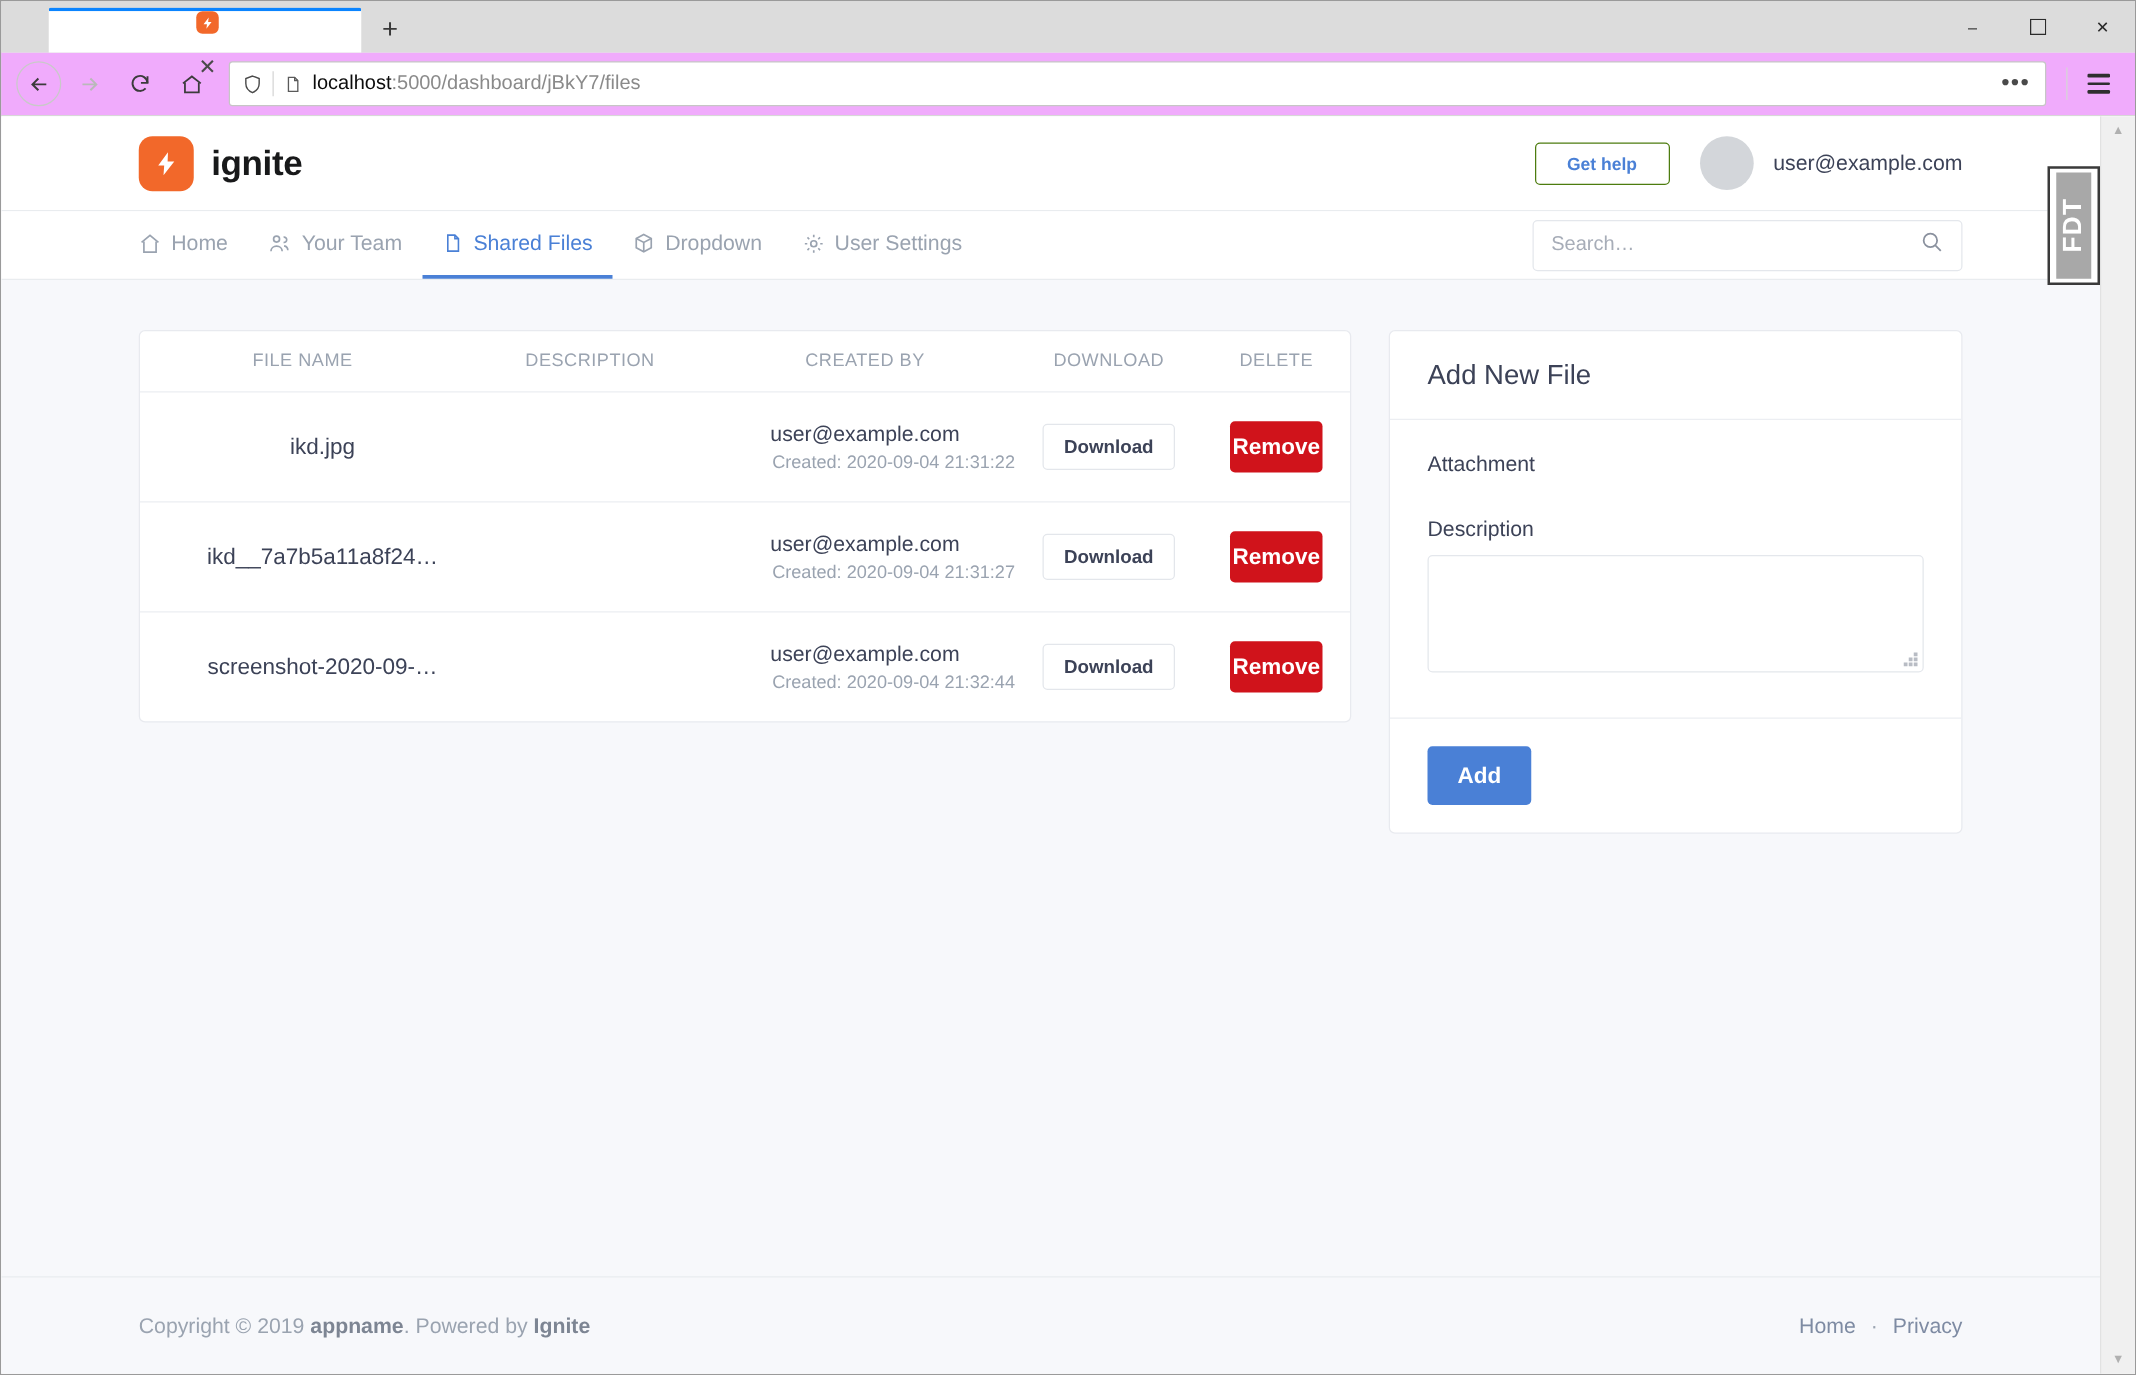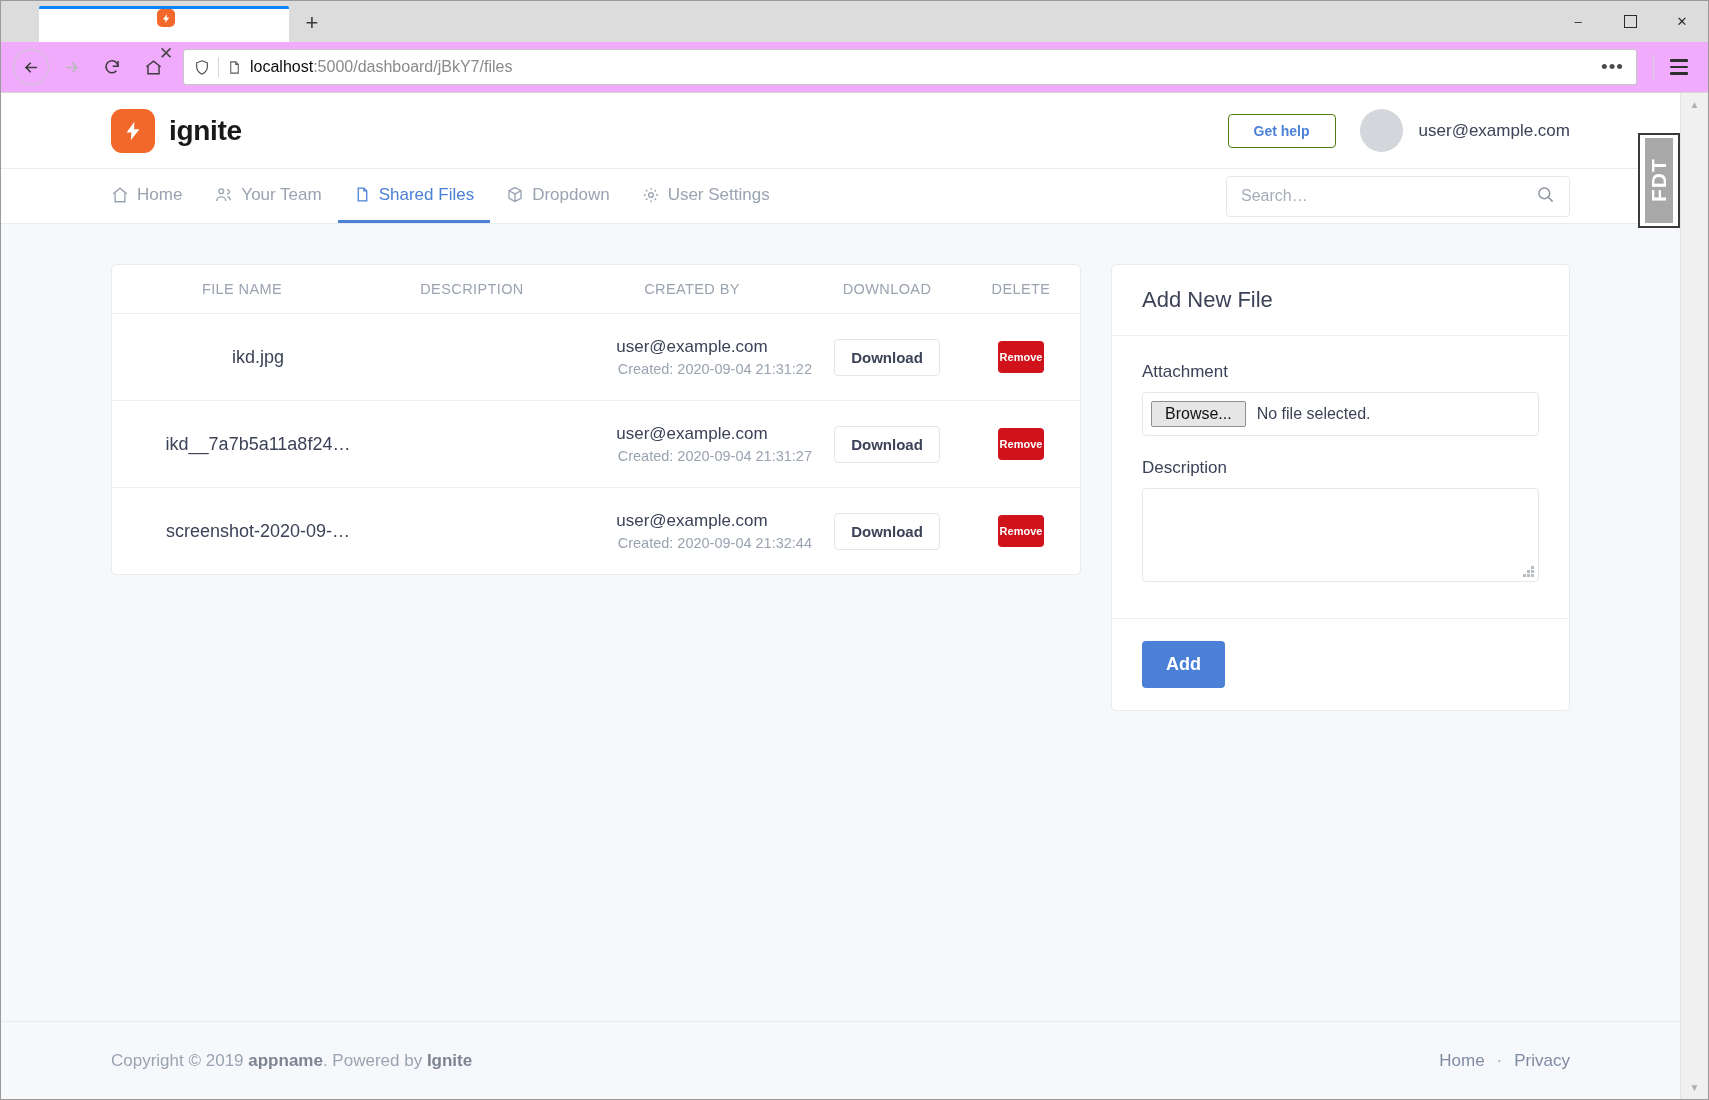--- a/index.html
+++ b/index.html
@@ -121,21 +121,21 @@
   .c-dl   { flex: 0 0 150px; }
   .c-del  { flex: 1 1 auto; }
   .trow { display: flex; align-items: center; padding: 23px 0; border-bottom: 1px solid #eceef2; }
   .trow:last-child { border-bottom: none; }
   .file-name { font-size: 18px; color: #3c4257; padding-left: 32px; }
   .by-main { font-size: 17px; color: #3c4257; text-align: center; }
   .by-sub { font-size: 14.5px; color: #9aa3b0; text-align: right; margin-top: 4px; }
   .cell-center { display: flex; justify-content: center; }
   .btn-download { border: 1px solid #e3e6eb; background: #fff; color: #3c4257;
                   font-size: 15px; font-weight: bold; padding: 9px 16px; border-radius: 4px; }
-  .btn-remove { border: none; background: #d0131b; color: #fff; font-size: 11px;
+  .btn-remove { border: none; background: #d0131b; color: #fff; font-size: 18px;
                 font-weight: bold; padding: 10px 2px; border-radius: 4px; }
 
   .add-card { flex: 1 1 auto; }
   .add-head { padding: 22px 30px; border-bottom: 1px solid #eceef2; }
   .add-title { font-size: 22px; color: #3c4257; font-weight: 400; }
   .add-body { padding: 26px 30px 36px 30px; border-bottom: 1px solid #eceef2; }
   .fieldlabel { font-size: 17px; color: #3c4257; margin-bottom: 10px; }
   .file-input { border: 1px solid #e4e7ec; border-radius: 4px; height: 44px;
                 display: flex; align-items: center; padding: 0 8px; gap: 11px; background: #fff; }
   .browse-btn { background: #e6e6e6; border: 1px solid #8f8f8f; border-radius: 2px;
@@ -392,24 +392,20 @@
               </div>
             </div>
           </div>
 
           <div class="card add-card">
             <div class="add-head">
               <div class="add-title">Add New File</div>
             </div>
             <div class="add-body">
               <div class="fieldlabel">Attachment</div>
-              <div class="file-input">
-                <button class="browse-btn">Browse...</button>
-                <span class="no-file">No file selected.</span>
-              </div>
               <div class="spacer"></div>
               <div class="fieldlabel">Description</div>
               <div class="textarea">
                 <span class="resizer">
                   <i style="right:0;bottom:0"></i>
                     <i style="right:4px;bottom:0"></i>
                     <i style="right:8px;bottom:0"></i>
                   <i style="right:0;bottom:4px"></i>
                     <i style="right:4px;bottom:4px"></i>
                   <i style="right:0;bottom:8px"></i>

